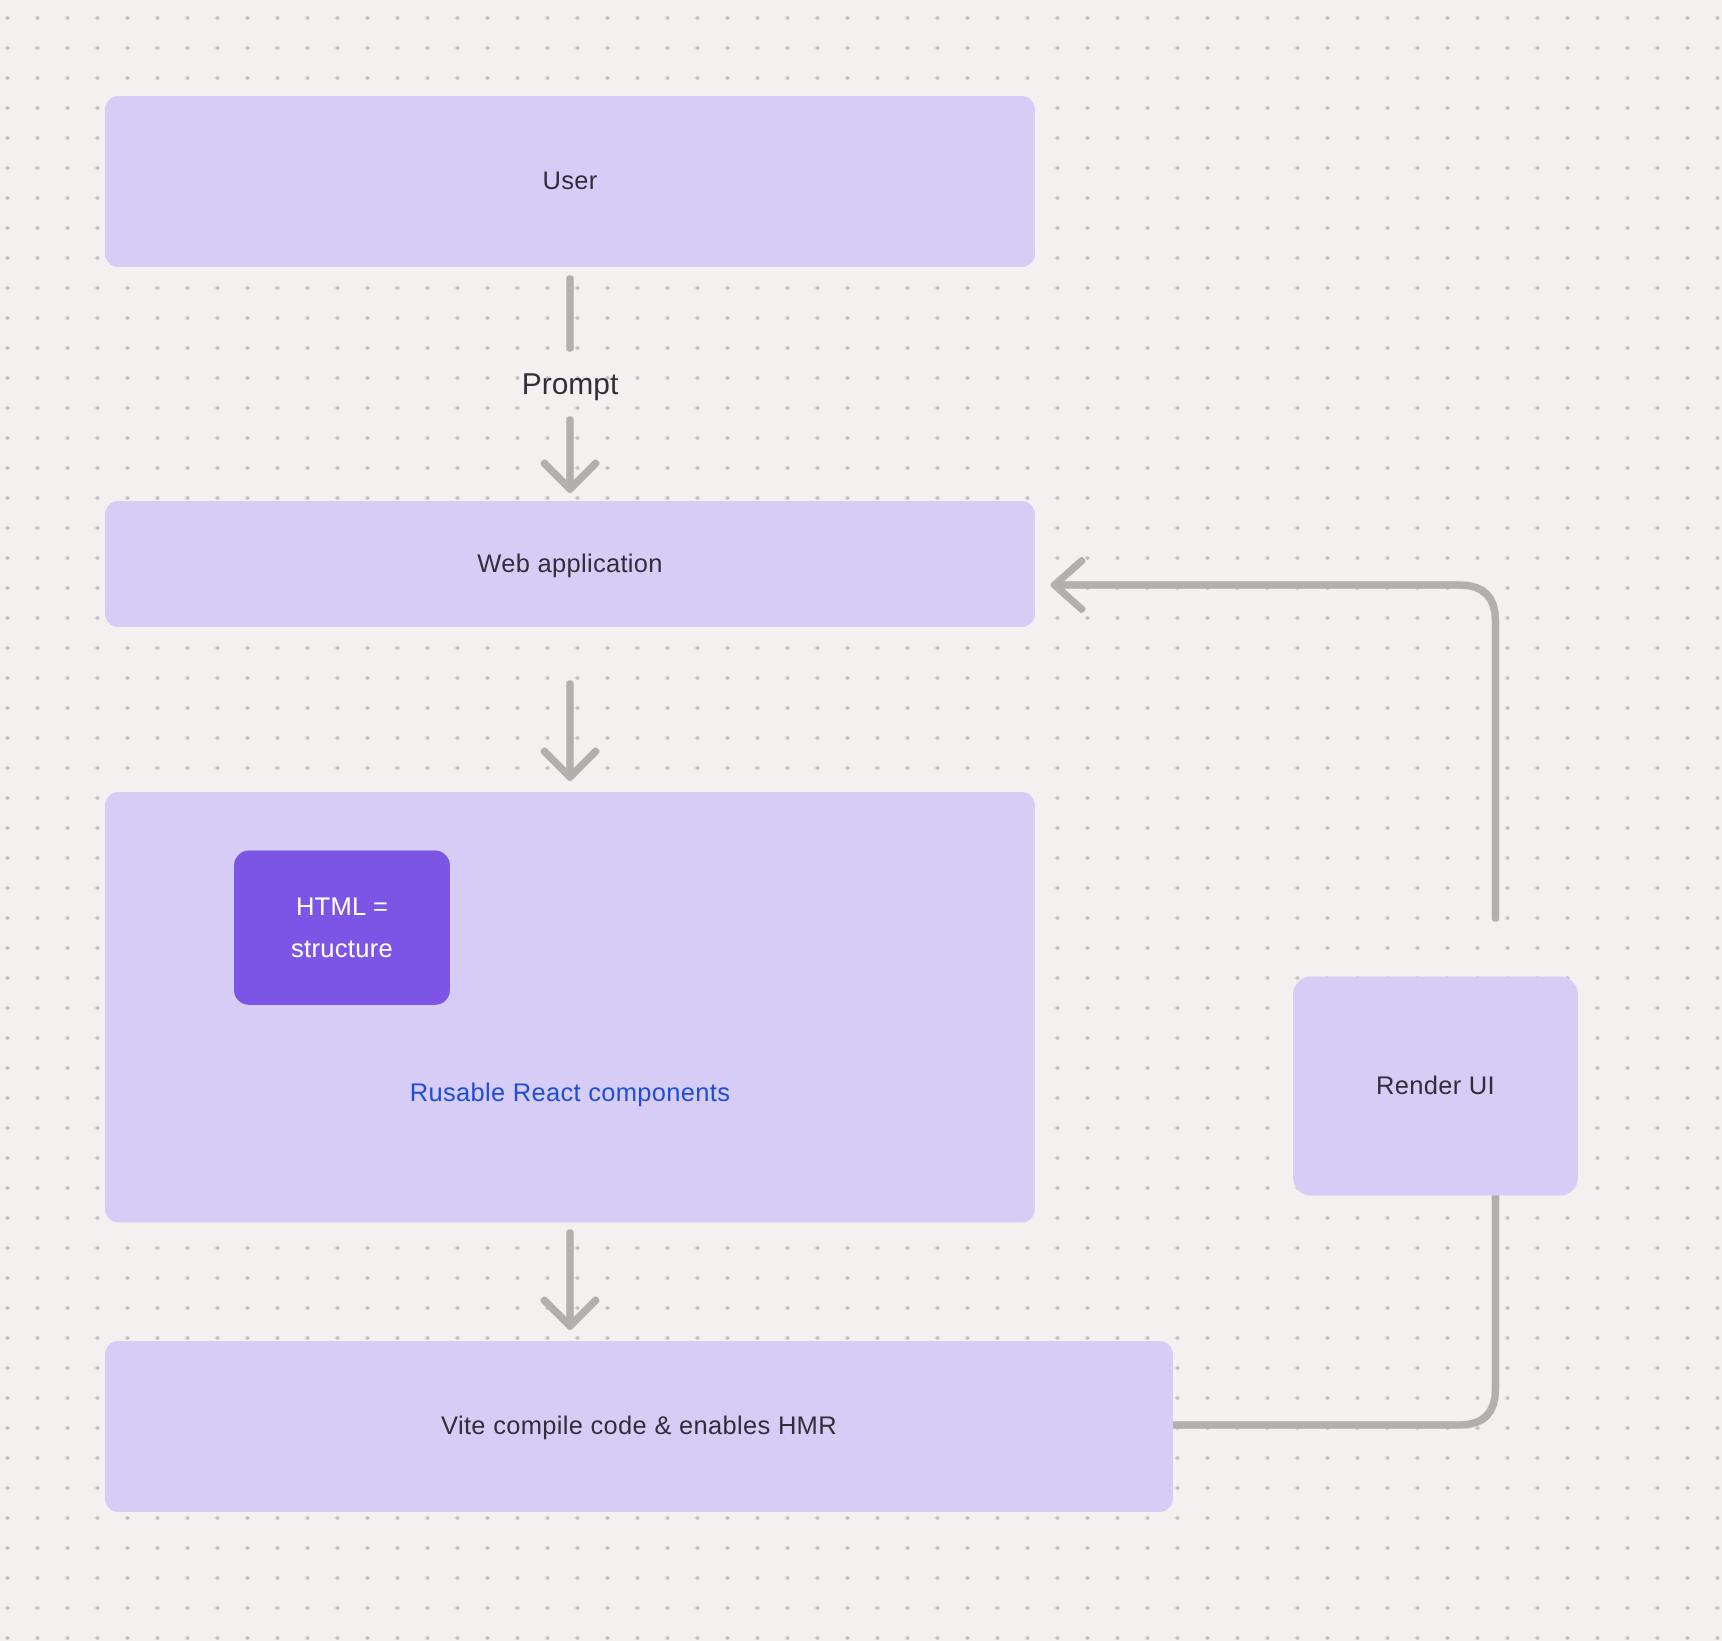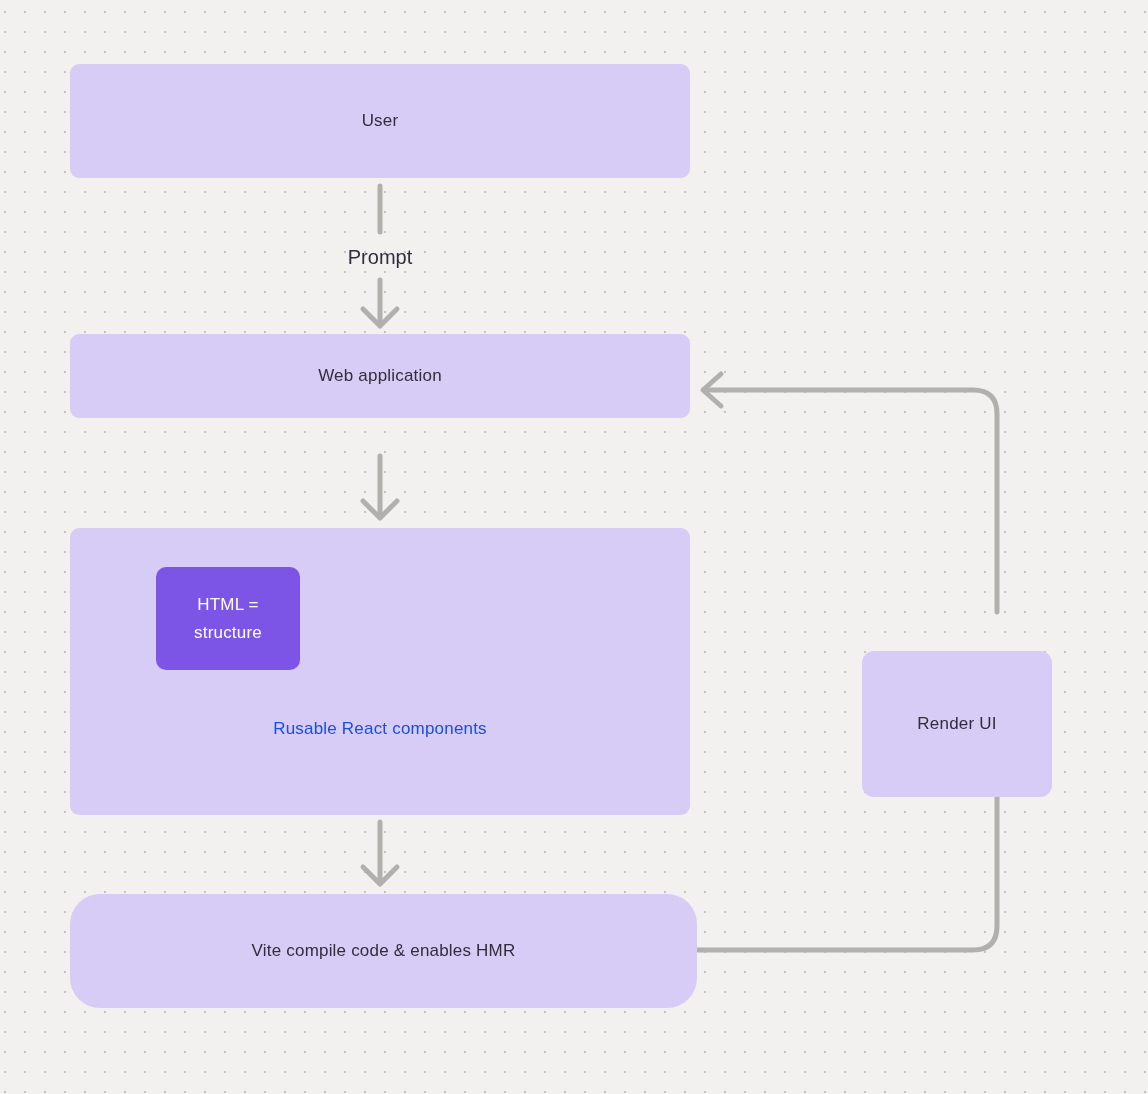--- a/index.html
+++ b/index.html
@@ -26,21 +26,21 @@
     display: flex;
     align-items: center;
     justify-content: center;
     color: #322d3a;
     font-size: 17px;
     letter-spacing: 0.2px;
   }
   .node-user          { left: 70px;  top: 64px;  width: 620px; height: 114px; align-items: center; }
   .node-webapp        { left: 70px;  top: 334px; width: 620px; height: 84px; }
   .node-group         { left: 70px;  top: 528px; width: 620px; height: 287px; }
-  .node-vite          { left: 70px;  top: 894px; width: 627px; height: 114px; border-radius: 30px; }
+  .node-vite          { left: 70px;  top: 894px; width: 712px; height: 114px; }
   .node-render        { left: 862px; top: 613px; width: 190px; height: 146px; border-radius: 12px; margin-top: 38px; }
 
   .chip-row {
     position: absolute;
     left: 86px;
     top: 39px;
     width: 484px;
     display: flex;
     gap: 26px;
   }

